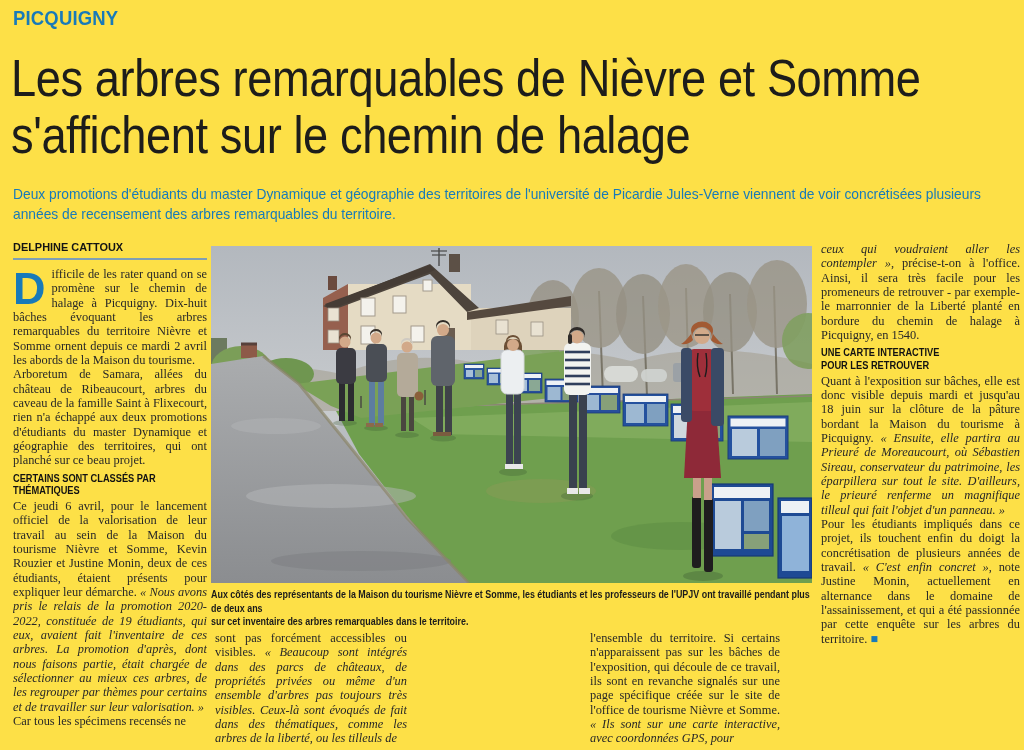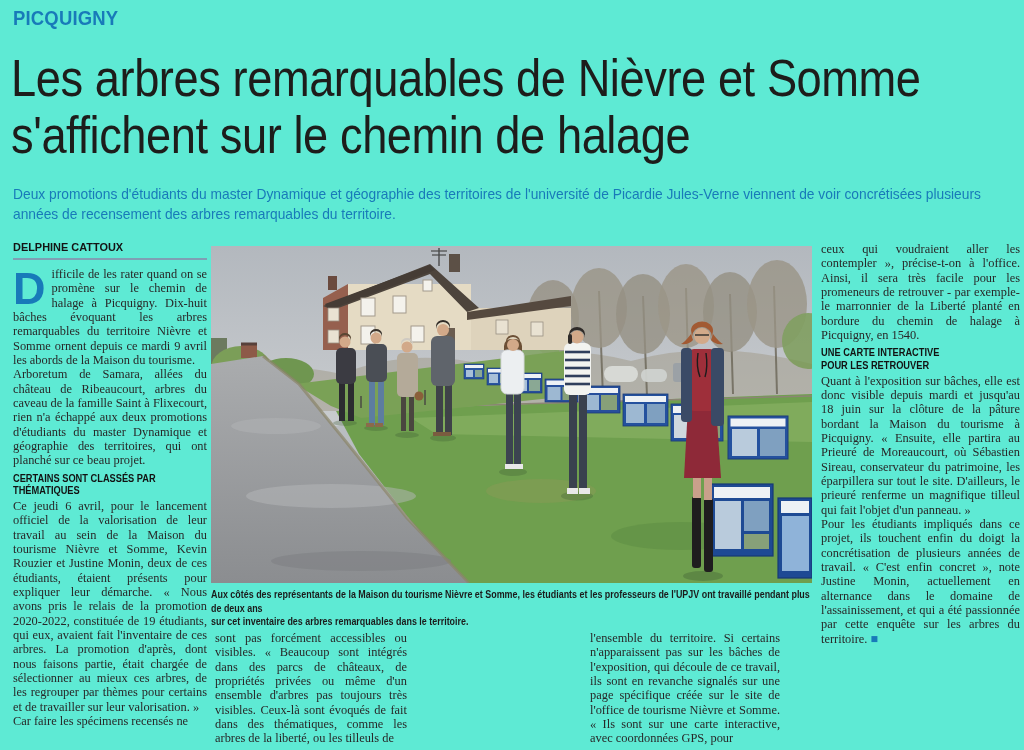--- a/index.html
+++ b/index.html
@@ -1,17 +1,17 @@
 <!DOCTYPE html>
 <html lang="fr"><head>
 <meta charset="utf-8">
 <style>
   html,body{margin:0;padding:0;background:#ffffff;}
   body{width:1024px;height:750px;overflow:hidden;font-family:"Liberation Serif",serif;}
-  .page{position:relative;width:1024px;height:750px;background:#5eead4;}
+  .page{position:relative;width:1024px;height:750px;background:#fde047;}
 
   .kicker{position:absolute;left:13px;top:6px;font-family:"Liberation Sans",sans-serif;
     font-weight:bold;font-size:21px;color:#187ab9;letter-spacing:.2px;
     transform:scaleX(.88);transform-origin:left top;white-space:nowrap;}
 
   .headline{position:absolute;left:11px;top:50px;width:1250px;
     font-family:"Liberation Sans",sans-serif;font-weight:400;font-size:52px;line-height:57px;
     color:#1d1d1b;letter-spacing:-.5px;white-space:pre-line;
     transform:scaleX(.87);transform-origin:left top;}
 
@@ -20,21 +20,21 @@
     color:#187ab9;transform:scaleX(.92);transform-origin:left top;}
 
   .byline{position:absolute;left:13px;top:241px;font-family:"Liberation Sans",sans-serif;
     font-weight:bold;font-size:11.5px;color:#141414;transform:scaleX(.95);transform-origin:left top;
     white-space:nowrap;}
   .byline-rule{position:absolute;left:13px;top:258px;width:194px;height:2px;background:#7f9fb4;}
 
   .col{position:absolute;font-size:12.4px;line-height:14.35px;text-align:justify;
     color:#282828;overflow:hidden;}
   .col p{margin:0;}
-  .seg-italic{}
+  .seg-italic{font-style:italic;}
   .seg-endmark{color:#187ab9;font-style:normal;}
   .col h3.subhead{font-family:"Liberation Sans",sans-serif;font-weight:bold;
     font-size:11.3px;line-height:12.6px;color:#121212;margin:4px 0 2px;width:124%;
     transform:scaleX(.82);transform-origin:left top;text-align:left;white-space:pre-line;}
   .dropcap{float:left;font-family:"Liberation Sans",sans-serif;font-weight:bold;
     font-size:45px;line-height:38px;color:#187ab9;padding:3px 6px 0 0;}
 
   .col1{left:13px;top:267px;width:194px;height:483px;}
   .col2{left:215px;top:631px;width:192px;height:119px;}
   .col3{left:420px;top:631px;width:192px;height:119px;}
@@ -58,25 +58,25 @@
 
   <h1 class="headline" style="margin:0;">Les arbres remarquables de Nièvre et Somme
 s'affichent sur le chemin de halage</h1>
 
   <div class="standfirst">Deux promotions d'étudiants du master Dynamique et géographie des territoires de l'université de Picardie Jules-Verne viennent de voir concrétisées plusieurs années de recensement des arbres remarquables du territoire.</div>
 
   <div class="byline">DELPHINE CATTOUX</div>
   <div class="byline-rule"></div>
 
   <div class="col col1">
-      <p><span class="dropcap">D</span><span>ifficile de les rater quand on se promène sur le chemin de halage à Picquigny. Dix-huit bâches évoquant les arbres remarquables du territoire Nièvre et Somme ornent depuis ce mardi 9 avril les abords de la Maison du tourisme.</span></p>
+      <p><span class="dropcap">D</span><span>ifficile de les rater quand on se promène sur le chemin de halage à Picquigny. Dix-huit bâches évoquant les arbres remarquables du territoire Nièvre et Somme ornent depuis ce mardi 2 avril les abords de la Maison du tourisme.</span></p>
       <p><span>Arboretum de Samara, allées du château de Ribeaucourt, arbres du caveau de la famille Saint à Flixecourt, rien n'a échappé aux deux promotions d'étudiants du master Dynamique et géographie des territoires, qui ont planché sur ce beau projet.</span></p>
       <h3 class="subhead">CERTAINS SONT CLASSÉS PAR THÉMATIQUES</h3>
       <p><span>Ce jeudi 6 avril, pour le lancement officiel de la valorisation de leur travail au sein de la Maison du tourisme Nièvre et Somme, Kevin Rouzier et Justine Monin, deux de ces étudiants, étaient présents pour expliquer leur démarche. </span><span class="seg-italic">« Nous avons pris le relais de la promotion 2020-2022, constituée de 19 étudiants, qui eux, avaient fait l'inventaire de ces arbres. La promotion d'après, dont nous faisons partie, était chargée de sélectionner au mieux ces arbres, de les regrouper par thèmes pour certains et de travailler sur leur valorisation. »</span></p>
-      <p><span>Car faire les spécimens recensés ne</span></p>
+      <p><span>Car tous les spécimens recensés ne</span></p>
     </div>
   <div class="col col2">
       <p><span>sont pas forcément accessibles ou visibles. </span><span class="seg-italic">« Beaucoup sont intégrés dans des parcs de châteaux, de propriétés privées ou même d'un ensemble d'arbres pas toujours très visibles. Ceux-là sont évoqués de fait dans des thématiques, comme les arbres de la liberté, ou les tilleuls de</span></p>
     </div>
   <div class="col col3">
     </div>
   <div class="col col4">
       <p><span>l'ensemble du territoire. Si certains n'apparaissent pas sur les bâches de l'exposition, qui découle de ce travail, ils sont en revanche signalés sur une page spécifique créée sur le site de l'office de tourisme Nièvre et Somme. </span><span class="seg-italic">« Ils sont sur une carte interactive, avec coordonnées GPS, pour</span></p>
     </div>
   <div class="col col5">

